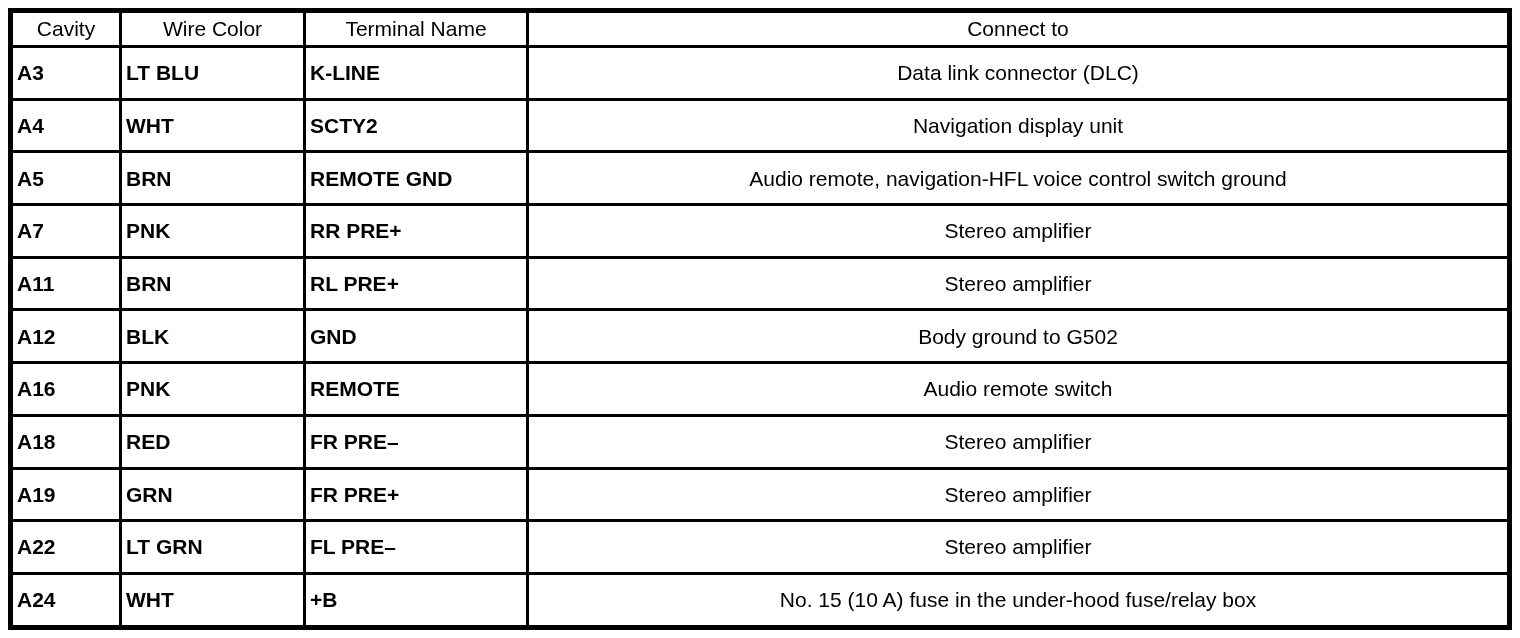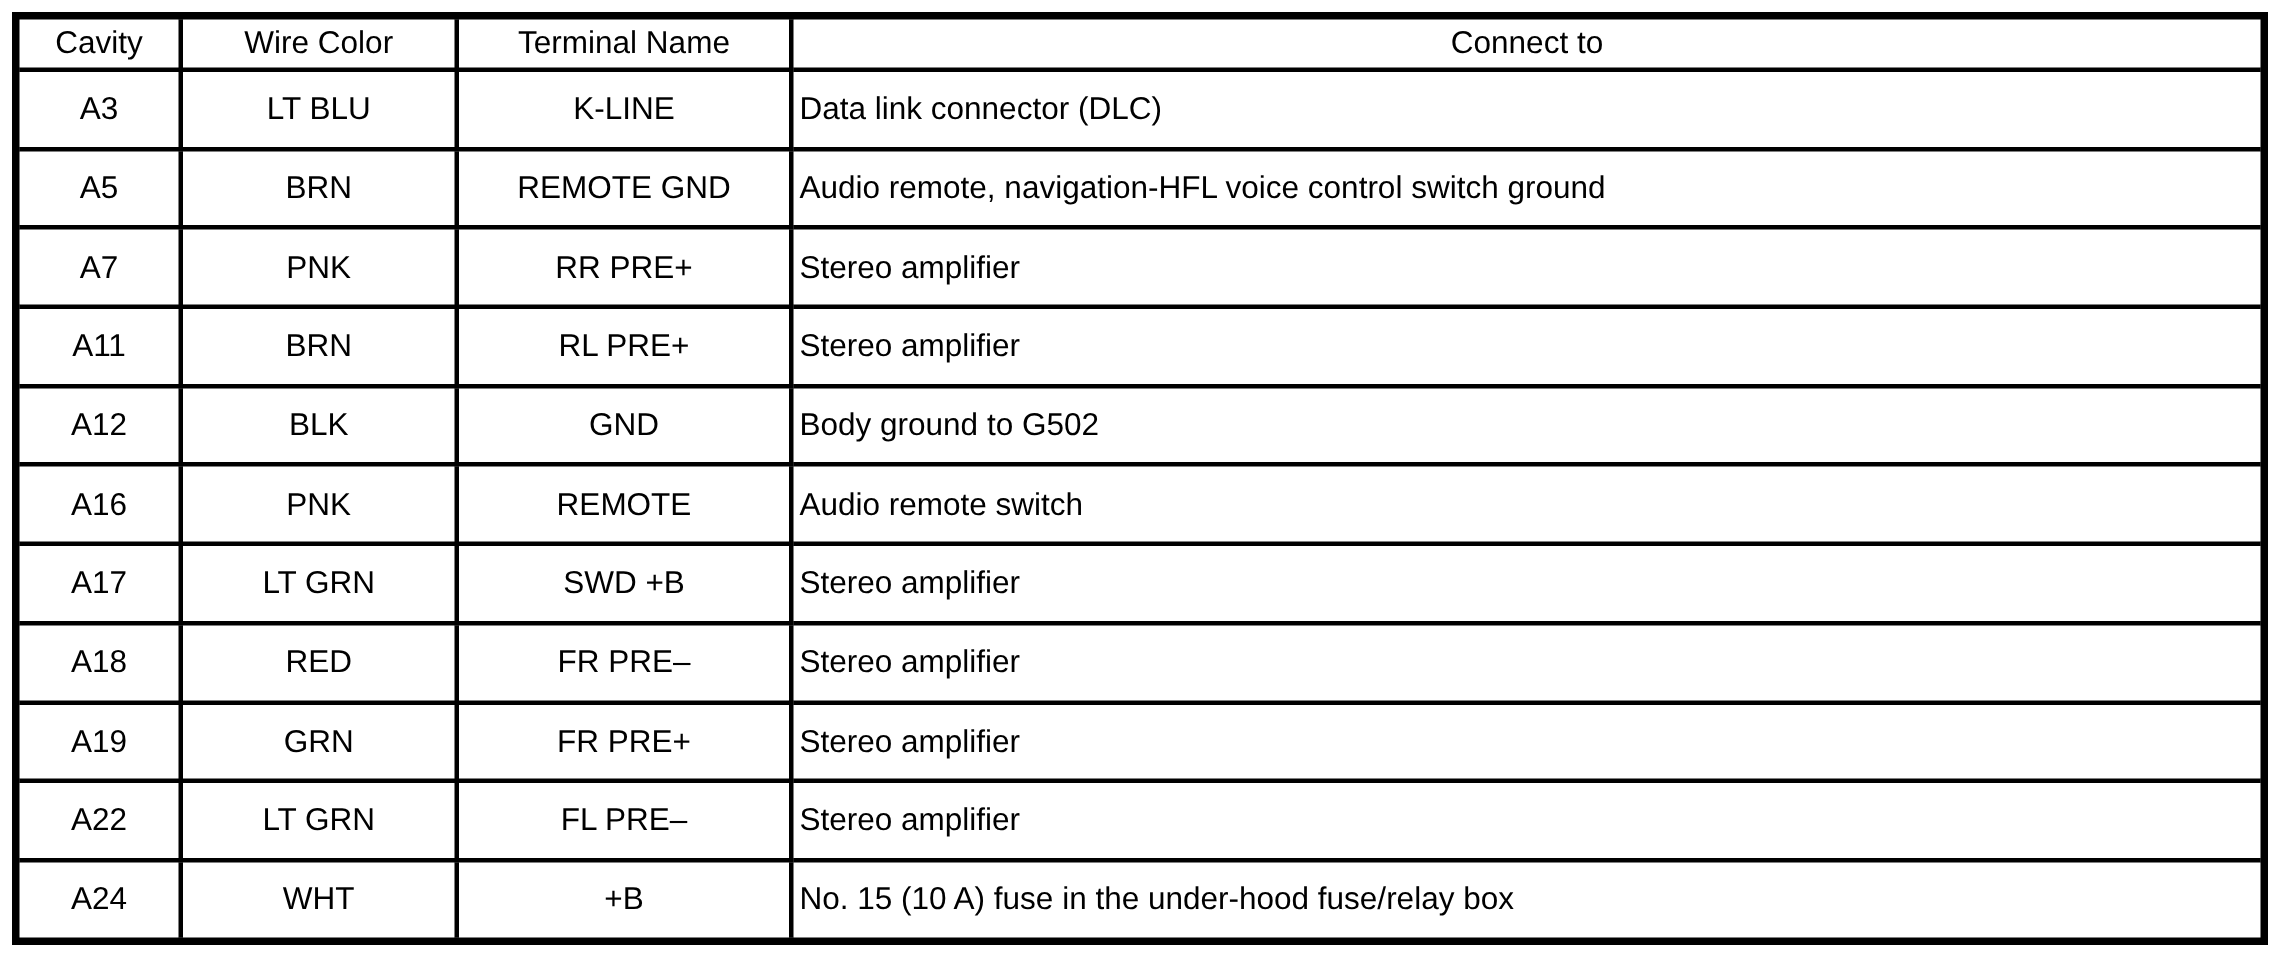--- a/index.html
+++ b/index.html
@@ -39,22 +39,22 @@
     text-align: center;
     height: 28px;
   }
   table.pinout td {
     height: 31px;
   }
   .col-cavity   { width: 110px; }
   .col-wire     { width: 184px; }
   .col-terminal { width: 223px; }
   .col-connect  { width: auto;  }
-  td.c-cavity, td.c-wire, td.c-terminal { text-align: center; }
-  td.c-connect { text-align: left; padding-left: 6px; }
+  td.c-cavity, td.c-wire, td.c-terminal { text-align: left; font-weight: bold; }
+  td.c-connect { text-align: center; padding-left: 6px; }
 </style>
 </head>
 <body>
 
 <div class="page">
   <table class="pinout">
     <colgroup>
       <col class="col-cavity">
       <col class="col-wire">
       <col class="col-terminal">
@@ -67,20 +67,26 @@
           <th>Terminal Name</th>
           <th>Connect to</th>
         </tr>
     </thead>
     <tbody>
         <tr>
           <td class="c-cavity">A3</td>
           <td class="c-wire">LT BLU</td>
           <td class="c-terminal">K-LINE</td>
           <td class="c-connect">Data link connector (DLC)</td>
+        </tr>
+        <tr>
+          <td class="c-cavity">A4</td>
+          <td class="c-wire">WHT</td>
+          <td class="c-terminal">SCTY2</td>
+          <td class="c-connect">Navigation display unit</td>
         </tr>
         <tr>
           <td class="c-cavity">A5</td>
           <td class="c-wire">BRN</td>
           <td class="c-terminal">REMOTE GND</td>
           <td class="c-connect">Audio remote, navigation-HFL voice control switch ground</td>
         </tr>
         <tr>
           <td class="c-cavity">A7</td>
           <td class="c-wire">PNK</td>
@@ -99,26 +105,20 @@
           <td class="c-terminal">GND</td>
           <td class="c-connect">Body ground to G502</td>
         </tr>
         <tr>
           <td class="c-cavity">A16</td>
           <td class="c-wire">PNK</td>
           <td class="c-terminal">REMOTE</td>
           <td class="c-connect">Audio remote switch</td>
         </tr>
         <tr>
-          <td class="c-cavity">A17</td>
-          <td class="c-wire">LT GRN</td>
-          <td class="c-terminal">SWD +B</td>
-          <td class="c-connect">Stereo amplifier</td>
-        </tr>
-        <tr>
           <td class="c-cavity">A18</td>
           <td class="c-wire">RED</td>
           <td class="c-terminal">FR PRE–</td>
           <td class="c-connect">Stereo amplifier</td>
         </tr>
         <tr>
           <td class="c-cavity">A19</td>
           <td class="c-wire">GRN</td>
           <td class="c-terminal">FR PRE+</td>
           <td class="c-connect">Stereo amplifier</td>

